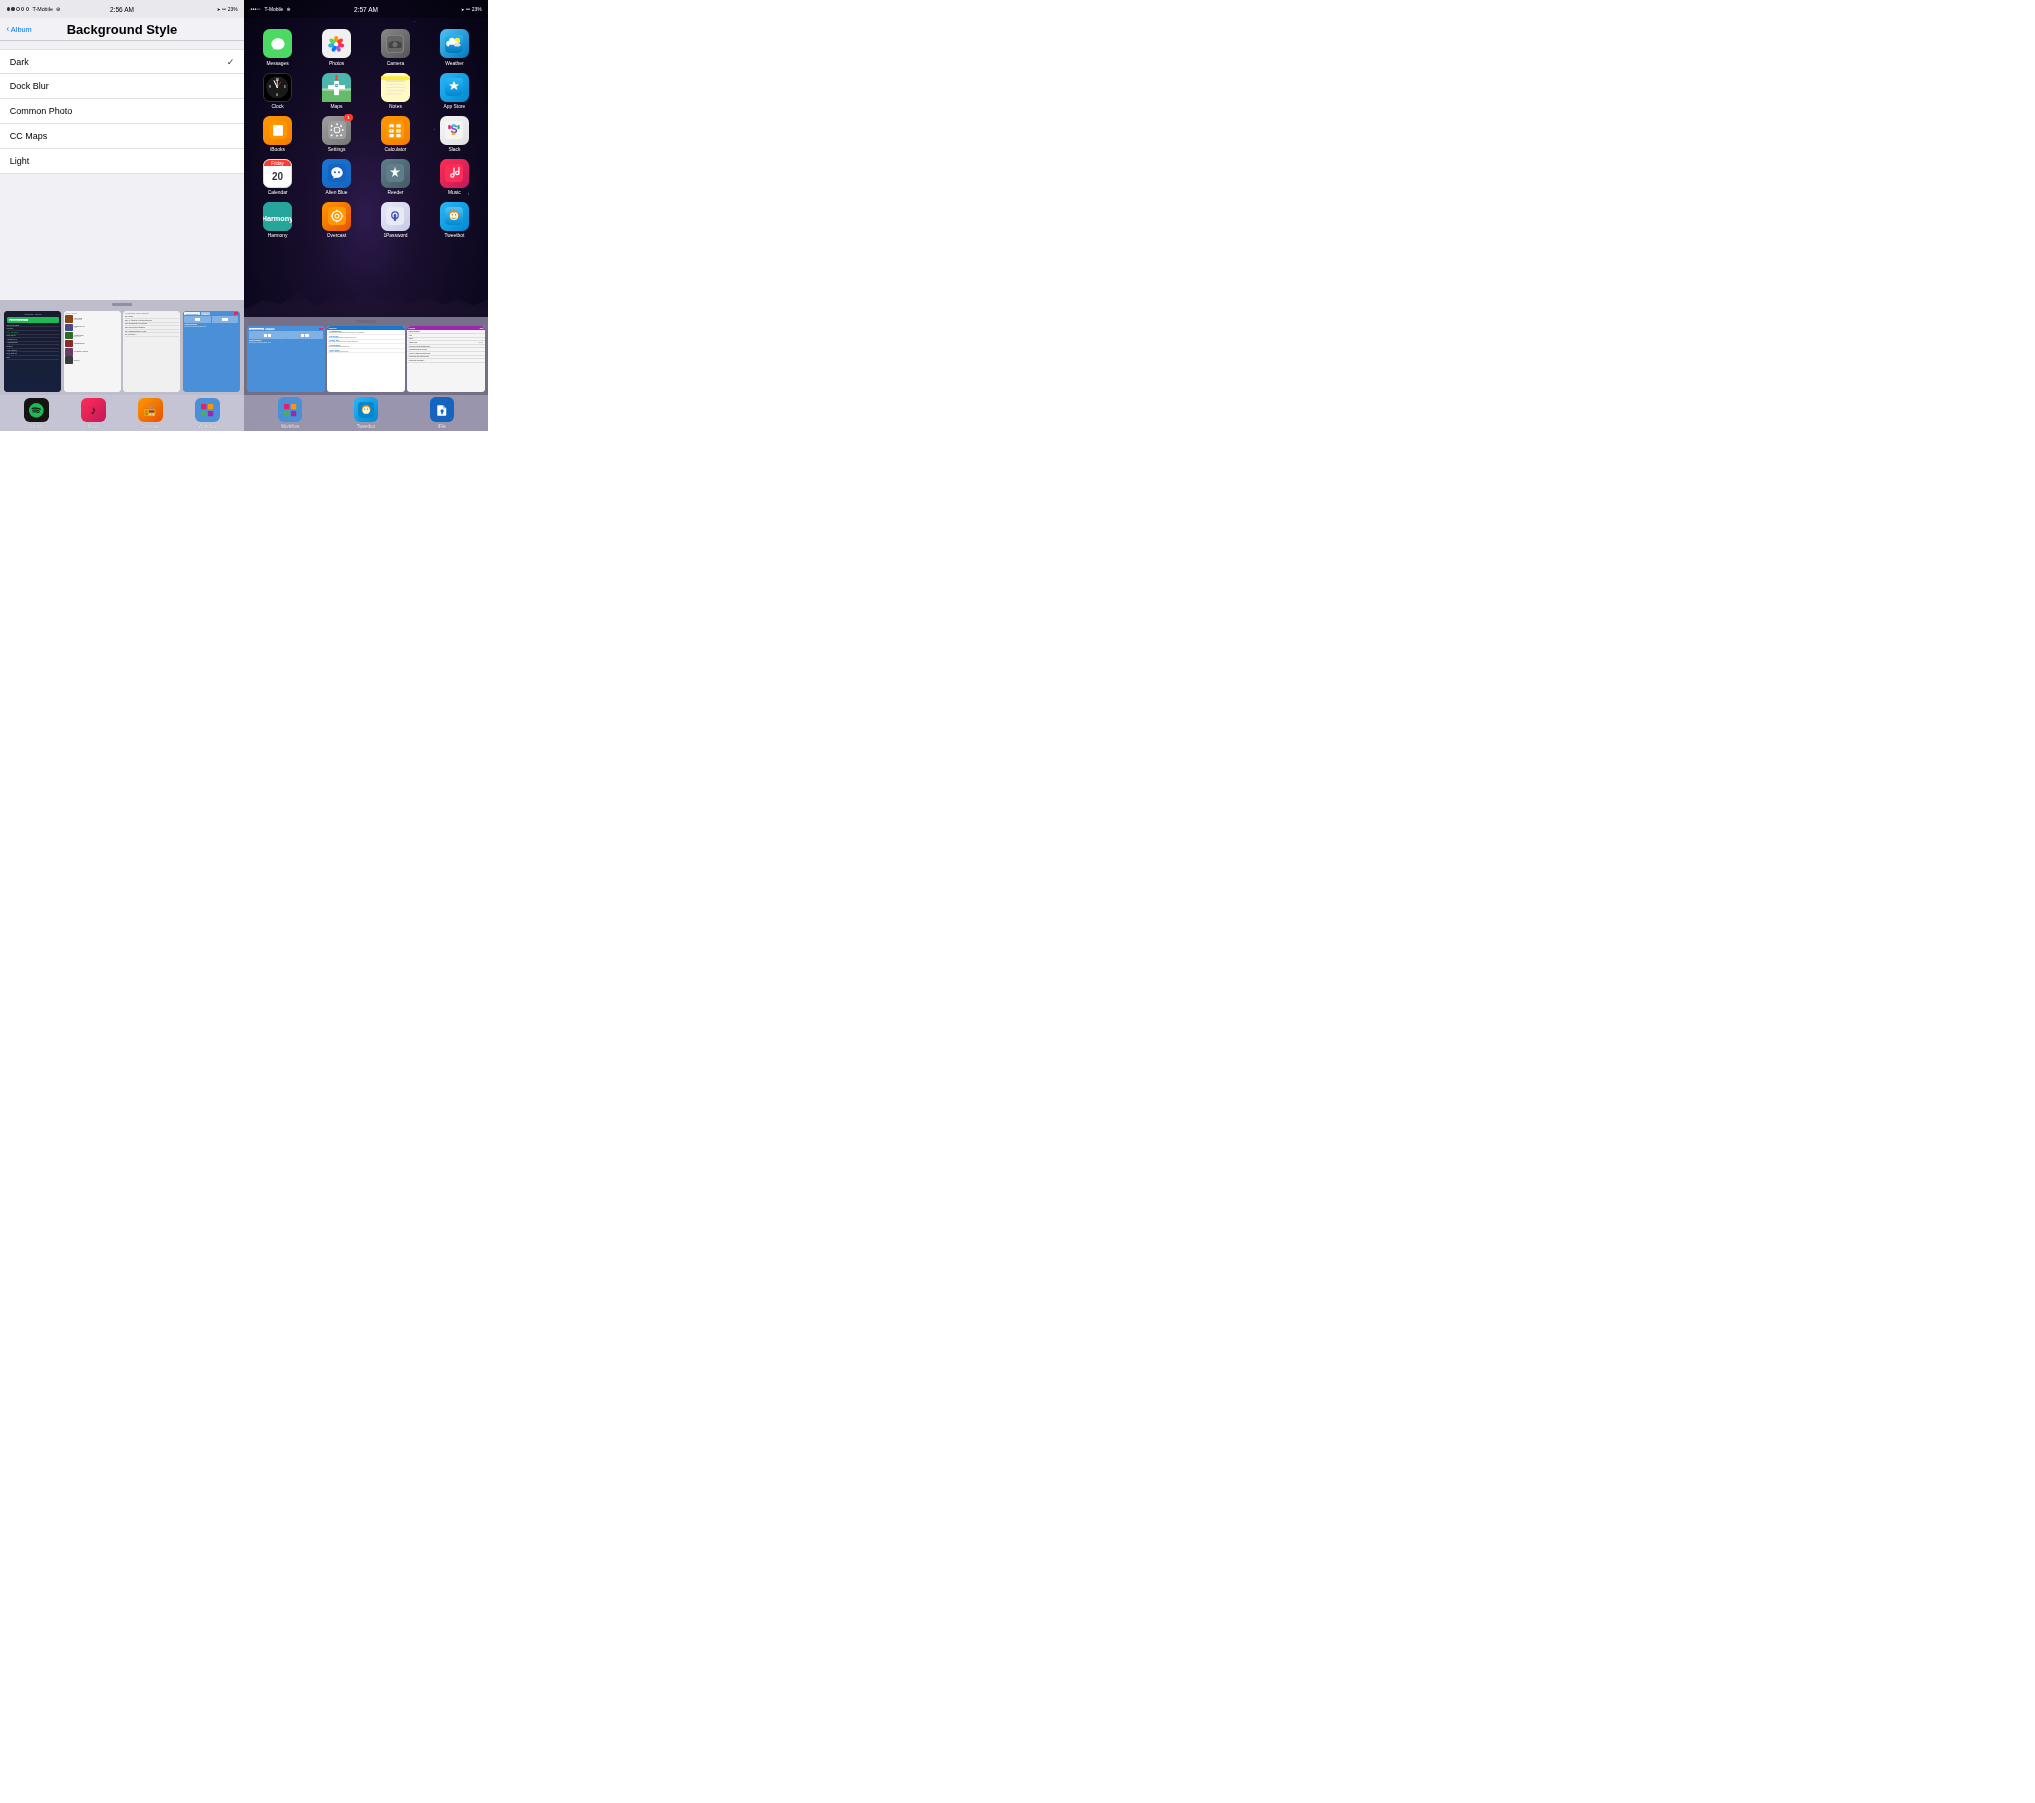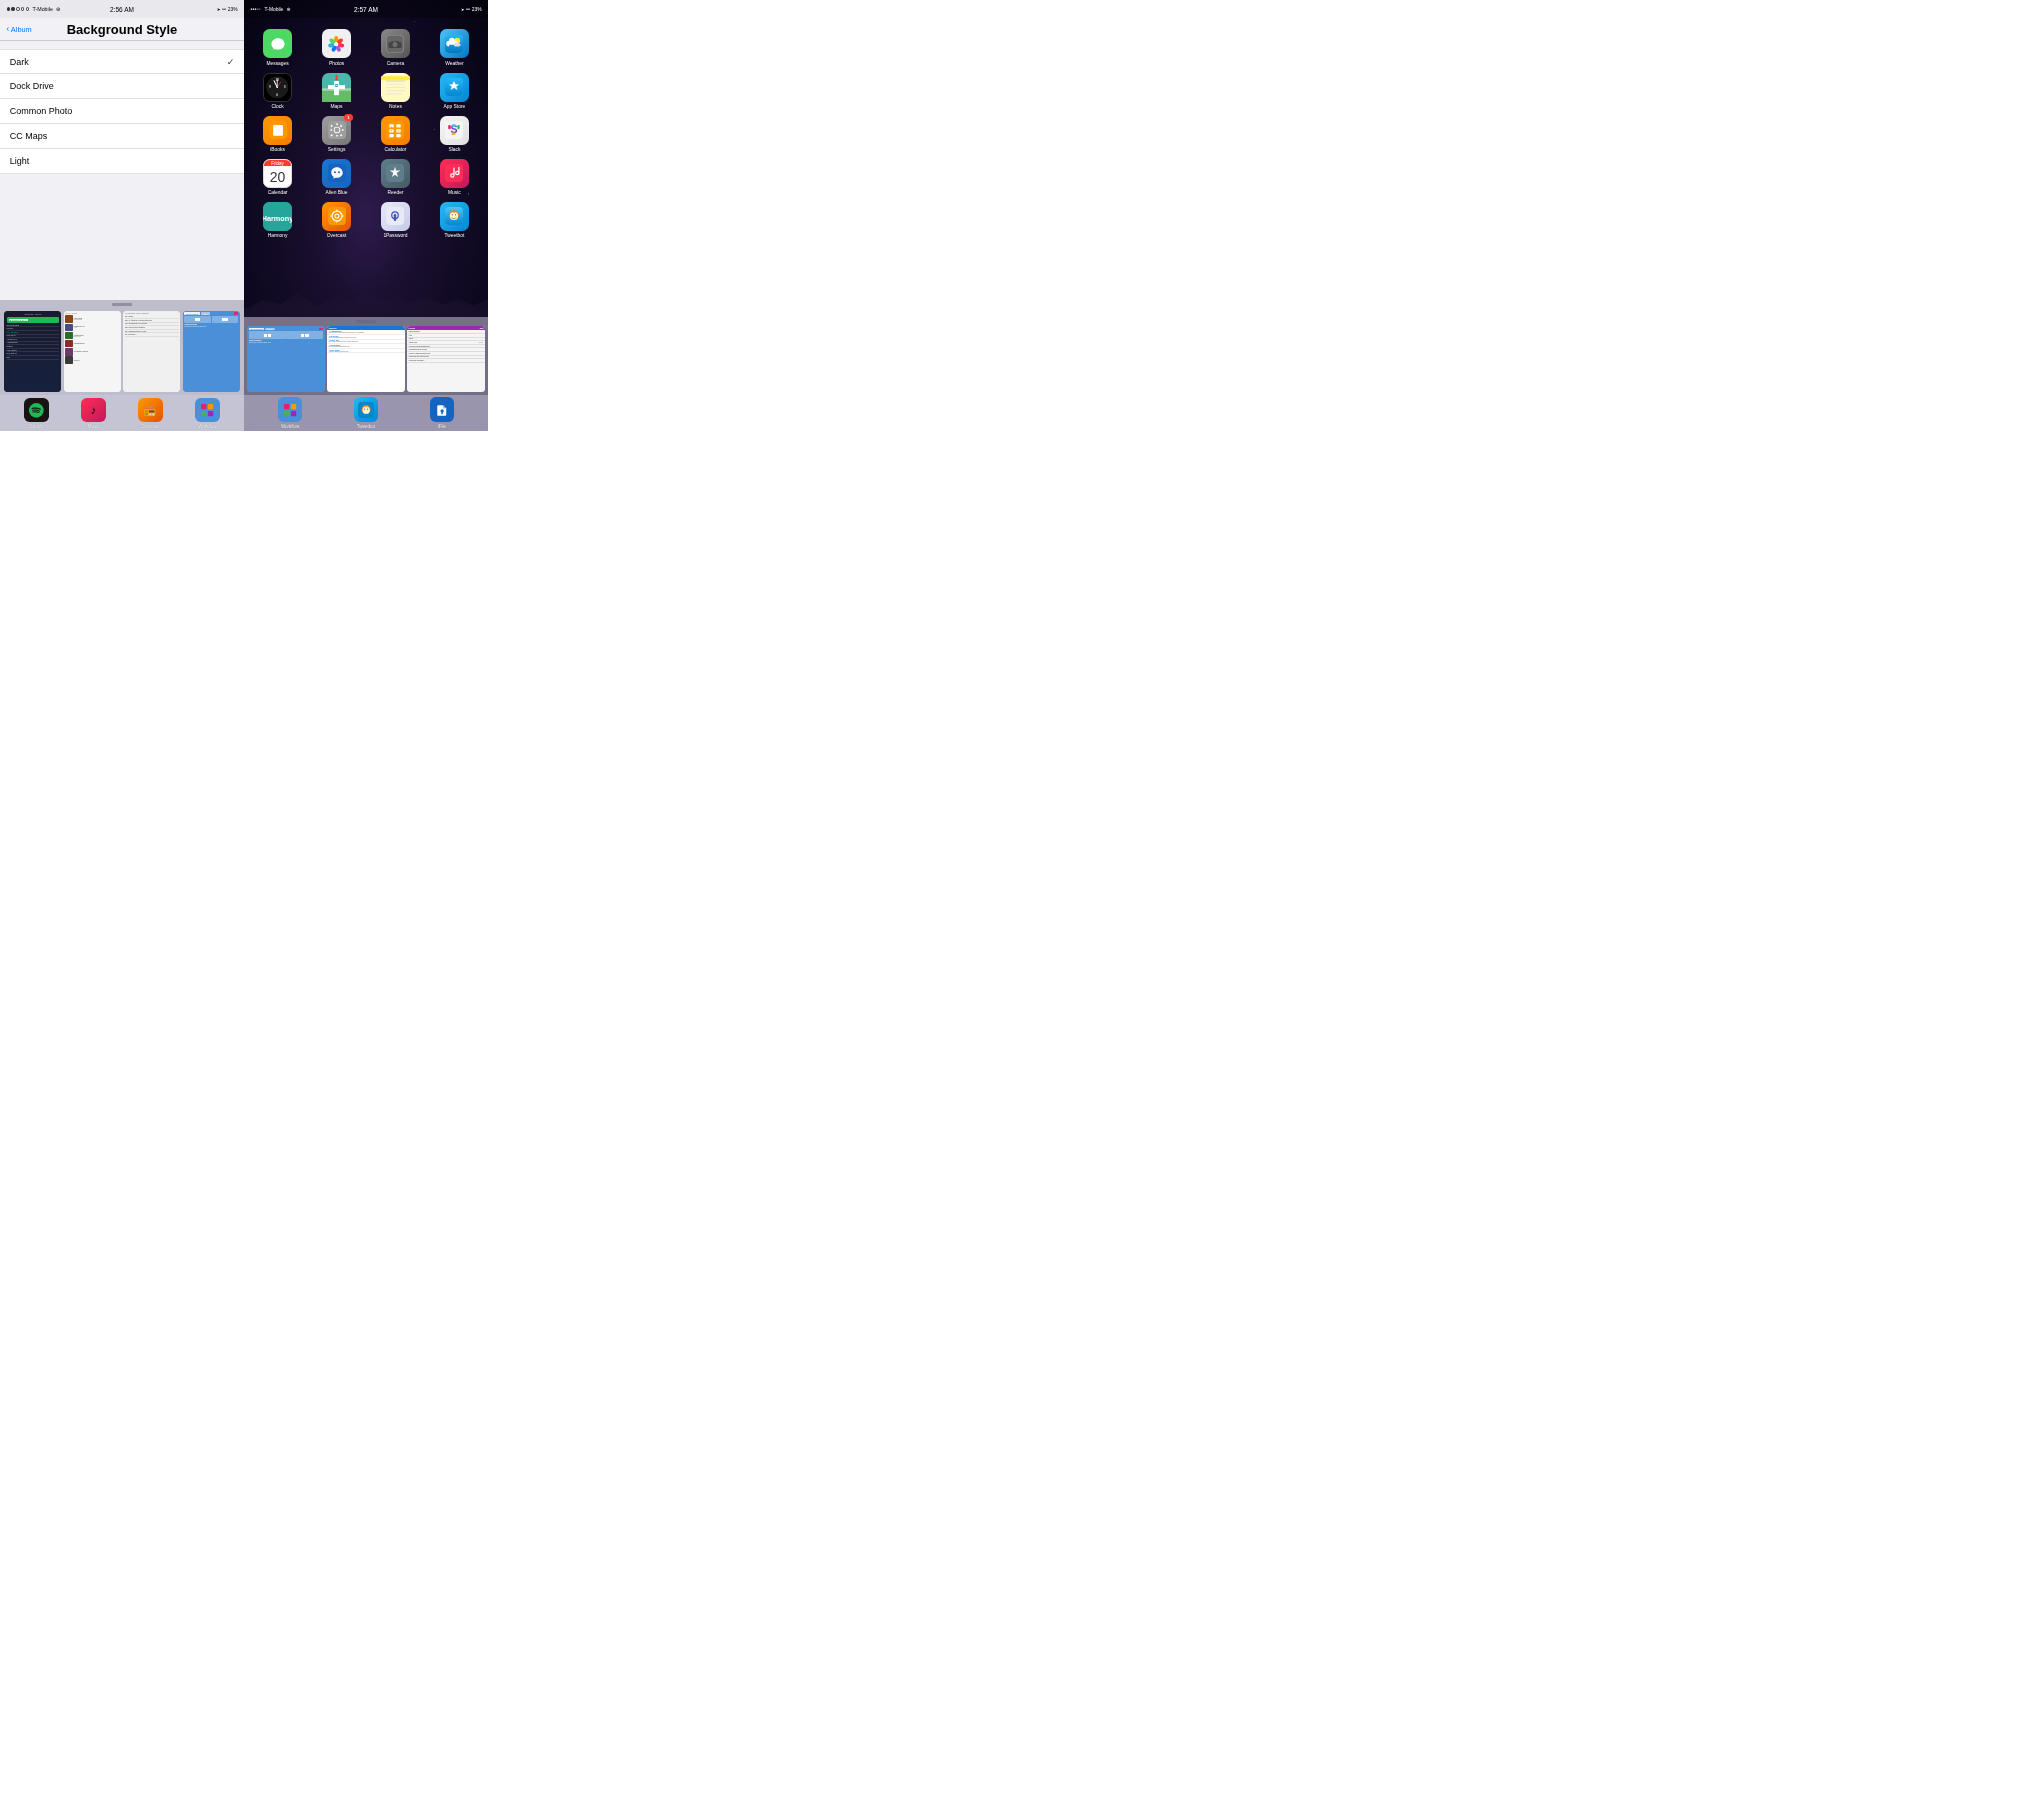--- a/index.html
+++ b/index.html
@@ -380,21 +380,21 @@
       border: 0.4px solid #ddd;
     }
     .cal-header {
       background: #ff3b30;
       color: #fff;
       text-align: center;
       font-size: 4.5px;
       padding: 0.8px 0;
       font-weight: 500;
     }
-    .cal-day { color: #333; font-size: 14px; font-weight: 400; text-align: center; flex: 1; display: flex; align-items: center; justify-content: center; }
+    .cal-day { color: #333; font-size: 10px; font-weight: 700; text-align: center; flex: 1; display: flex; align-items: center; justify-content: center; }
 
     
     .ic-spotify { background: #191414; }
 
     .tweetbot-mini { background: #fff; }
     .tb-header { background: #1976d2; padding: 1.2px; color: #fff; font-size: 2px; font-weight: 700; }
     .tb-item { padding: 0.8px 1.6px; border-bottom: 0.4px solid #eee; font-size: 1.6px; color: #333; }
     .tb-handle { color: #1976d2; font-weight: 700; }
 
     .ifile-mini { background: #f5f5f5; }
@@ -431,21 +431,21 @@
     </div>
     <span class="nav-title">Background Style</span>
   </div>
 
   <div class="settings-list">
     <div class="settings-item">
       <span>Dark</span>
       <span class="checkmark">✓</span>
     </div>
     <div class="settings-item">
-      <span>Dock Drive</span>
+      <span>Dock Blur</span>
     </div>
     <div class="settings-item">
       <span>Common Photo</span>
     </div>
     <div class="settings-item">
       <span>CC Maps</span>
     </div>
     <div class="settings-item">
       <span>Light</span>
     </div>

